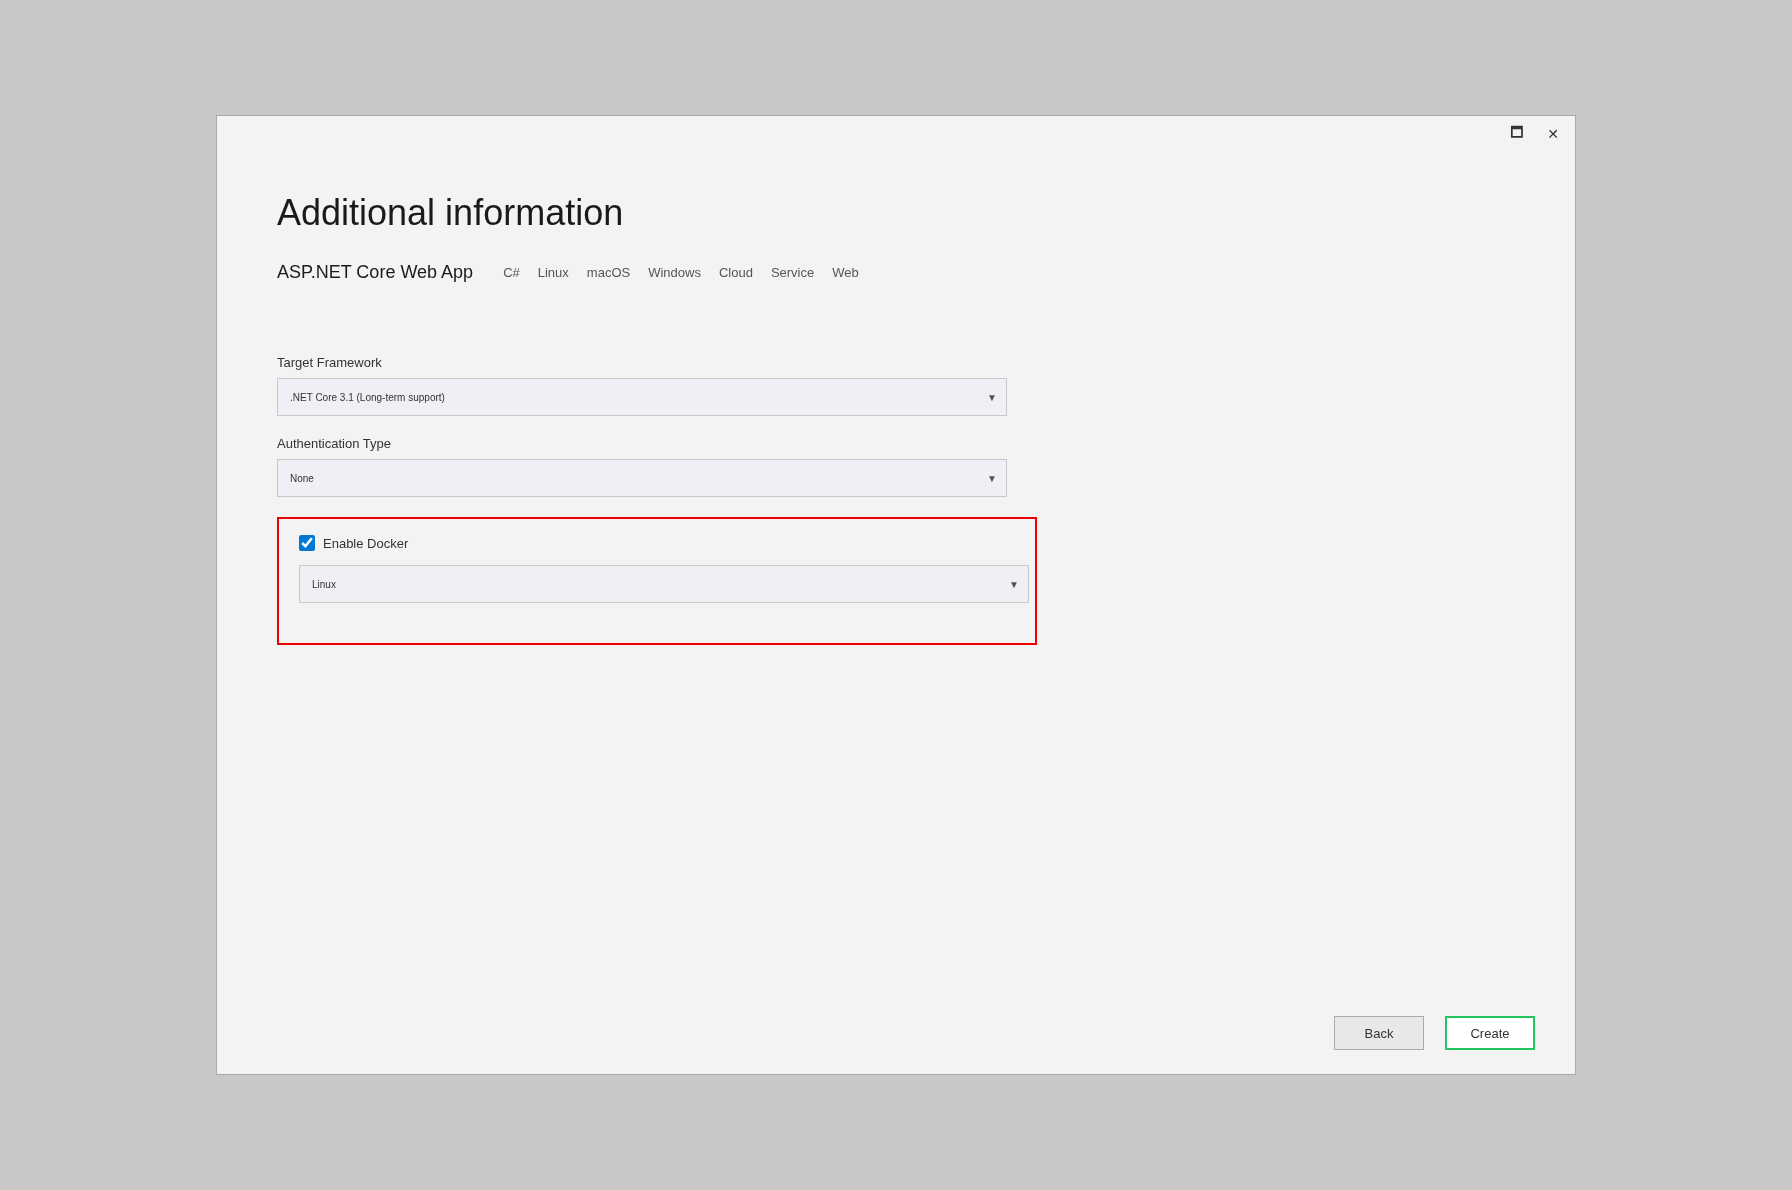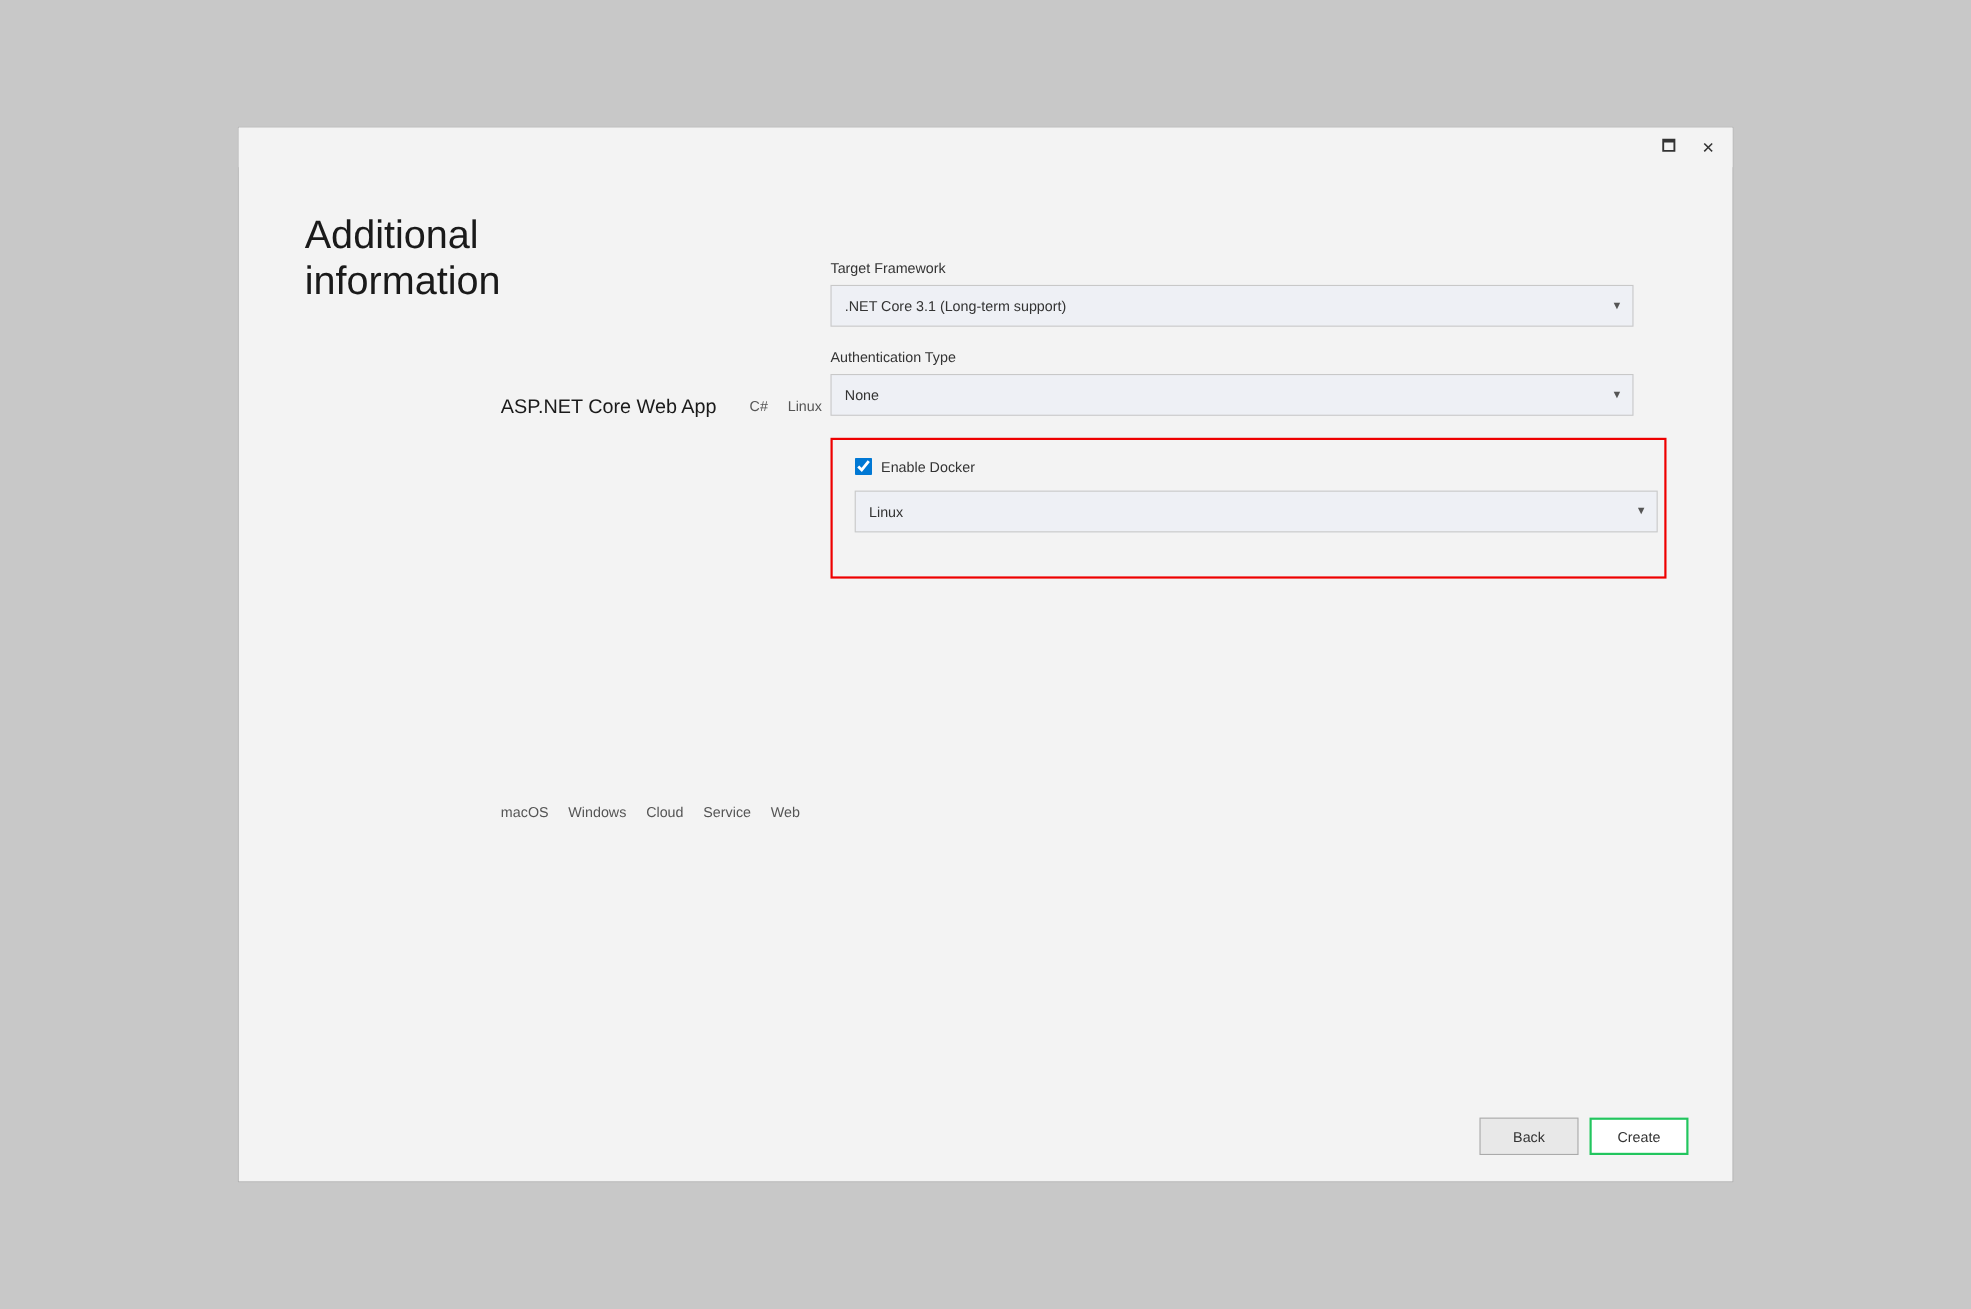--- a/index.html
+++ b/index.html
@@ -45,21 +45,21 @@
       align-items: center;
       justify-content: center;
       font-size: 14px;
       color: #333;
     }
 
     .content {
       flex: 1;
       padding: 40px 60px 60px 60px;
       display: flex;
-      flex-direction: row;
+      flex-direction: column;
     }
 
     .page-title {
       font-size: 36px;
       font-weight: 300;
       color: #1a1a1a;
       margin-bottom: 28px;
     }
 
     .project-info {
@@ -102,21 +102,21 @@
       position: relative;
       width: 730px;
     }
 
     .select-wrapper select {
       width: 100%;
       height: 38px;
       background: #eef0f5;
       border: 1px solid #c8c8c8;
       padding: 0 12px;
-      font-size: 13px;
+      font-size: 10px;
       color: #333;
       appearance: none;
       -webkit-appearance: none;
       cursor: pointer;
     }
 
     .select-arrow {
       position: absolute;
       right: 10px;
       top: 50%;
@@ -155,21 +155,21 @@
 
     .docker-section .checkbox-row {
       margin-bottom: 14px;
       align-items: flex-end;
     }
 
     .footer {
       display: flex;
       justify-content: flex-end;
       padding: 16px 40px 24px 40px;
-      gap: 10px;
+      gap: 21px;
     }
 
     .btn {
       min-width: 90px;
       height: 34px;
       padding: 0 20px;
       font-size: 13px;
       cursor: pointer;
       border: 1px solid #aaa;
       background: #e8e8e8;

